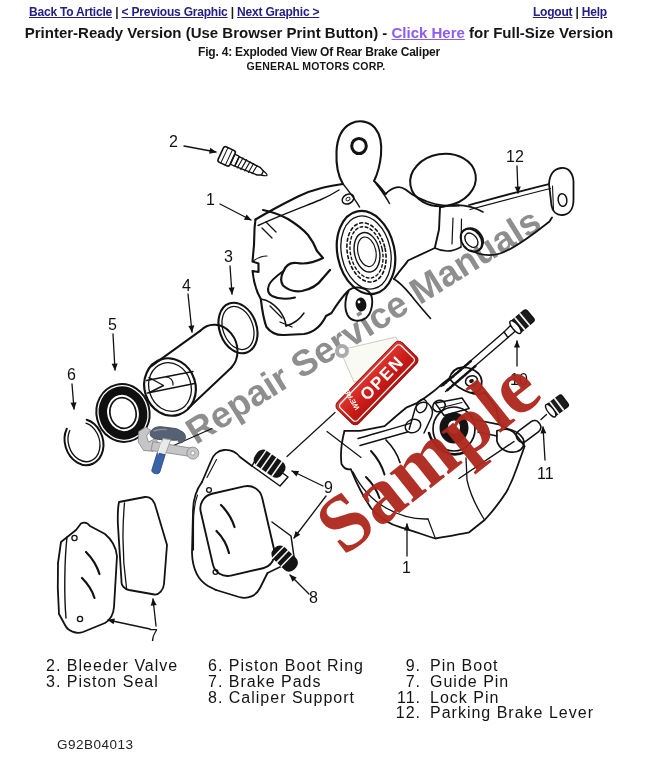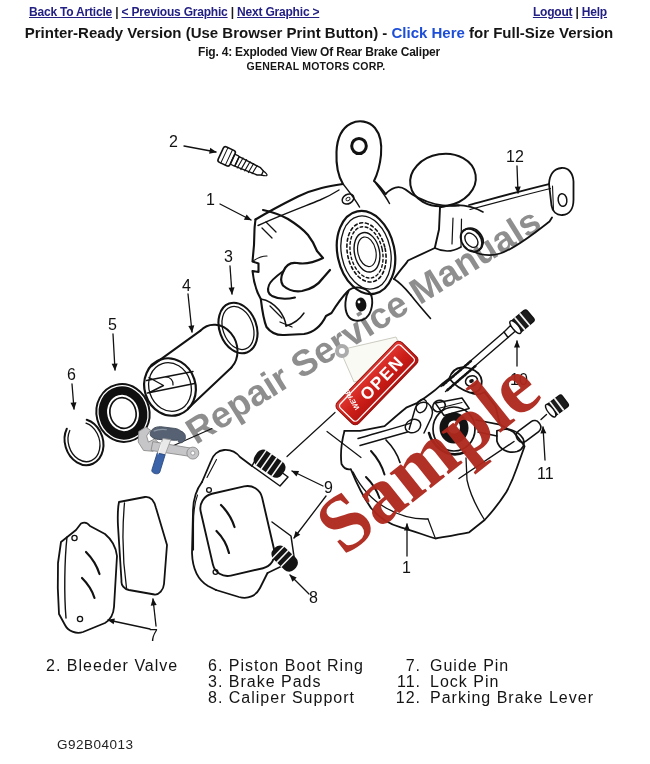--- a/index.html
+++ b/index.html
@@ -2,21 +2,21 @@
 <html><head>
 <meta charset="utf-8">
 <style>
 html,body{margin:0;padding:0;}
 body{width:650px;height:764px;background:#fff;font-family:"Liberation Sans",sans-serif;position:relative;overflow:hidden;}
 .abs{position:absolute;}
 .nav{font-size:12px;font-weight:bold;color:#232083;white-space:nowrap;letter-spacing:-0.2px;}
 .nav u{text-decoration:underline;}
 .sep{color:#1a1a1a;font-weight:bold;}
 #title{top:24px;left:-6px;width:650px;text-align:center;font-size:15px;font-weight:bold;color:#151515;letter-spacing:0px;}
-#title .lnk{color:#1d4ed8;}
+#title .lnk{color:#8b5cf6;text-decoration:underline;}
 #figline{top:45px;left:-6px;width:650px;text-align:center;font-size:12px;font-weight:bold;color:#151515;letter-spacing:-0.2px;}
 #gmline{top:60px;left:-9px;width:650px;text-align:center;font-size:10.5px;font-weight:bold;color:#151515;letter-spacing:0.2px;}
 .leg{font-size:16px;color:#141414;line-height:15.8px;white-space:nowrap;letter-spacing:1px;}
 .leg .r{display:block;}
 .leg .n{display:inline-block;text-align:right;margin-right:9px;letter-spacing:1px;}
 #code{top:736.5px;left:44px;font-size:13.5px;color:#222;letter-spacing:0.5px;margin-left:13px;}
 </style>
 </head>
 <body>
   <div class="abs nav" style="top:5px;left:29px;"><u>Back To Article</u> <span class="sep">|</span> <u>&lt; Previous Graphic</u> <span class="sep">|</span> <u>Next Graphic &gt;</u></div>
@@ -293,24 +293,26 @@
         <text x="7" y="6" text-anchor="middle" font-family="Liberation Sans,sans-serif" font-weight="bold" font-size="17" letter-spacing="1.5" fill="#fff">OPEN</text>
         <text x="-34" y="8" transform="rotate(-75 -34 4)" font-family="Liberation Sans,sans-serif" font-style="italic" font-weight="bold" font-size="7" fill="#fff">WE'RE</text>
       </g>
     </g>
 
     <text x="344" y="557" transform="rotate(-38.5 344 557)" font-family="Liberation Serif,serif" font-weight="bold" font-size="81" fill="#ae291e" fill-opacity="0.96">Sample</text>
   </svg>
 
   <div class="abs leg" style="top:658px;left:46px;">
     <span class="r">2. Bleeder Valve</span>
+    <span class="r">3. Piston Seal</span>
   </div>
   <div class="abs leg" style="top:658px;left:208px;">
     <span class="r">6. Piston Boot Ring</span>
-    <span class="r">3. Brake Pads</span>
+    <span class="r">7. Brake Pads</span>
     <span class="r">8. Caliper Support</span>
   </div>
   <div class="abs leg" style="top:658px;left:393px;">
+    <span class="r"><span class="n" style="width:28px;">9.</span>Pin Boot</span>
     <span class="r"><span class="n" style="width:28px;">7.</span>Guide Pin</span>
     <span class="r"><span class="n" style="width:28px;">11.</span>Lock Pin</span>
     <span class="r"><span class="n" style="width:28px;">12.</span>Parking Brake Lever</span>
   </div>
   <div class="abs" id="code">G92B04013</div>
 
 </body></html>

